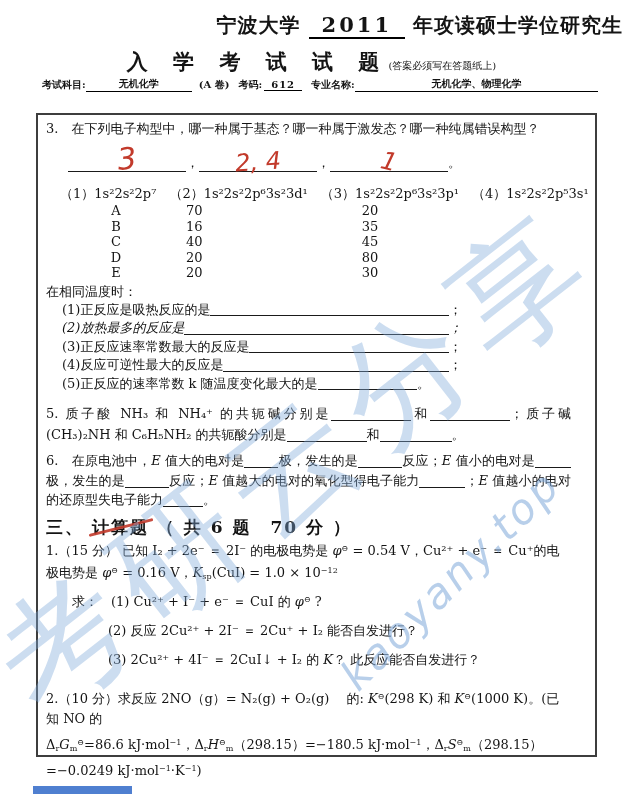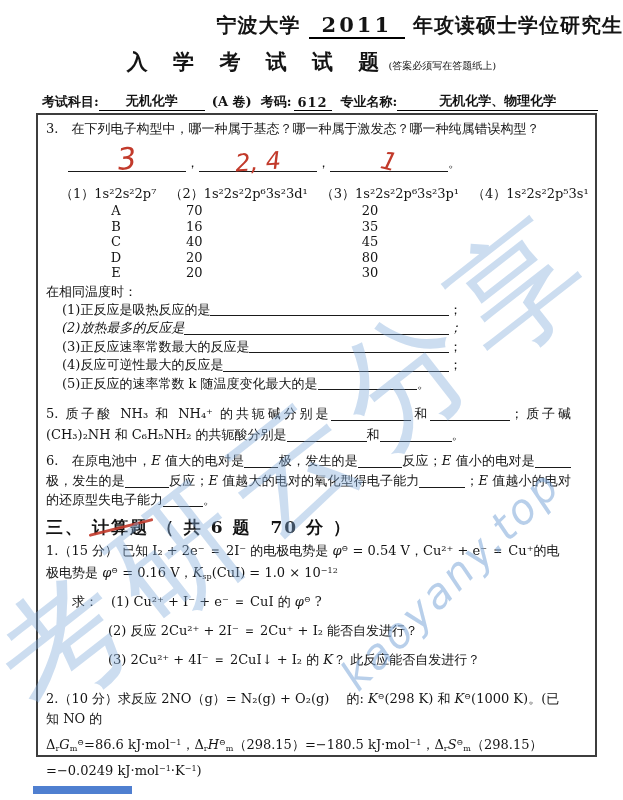--- a/index.html
+++ b/index.html
@@ -12,21 +12,21 @@
   .it{font-style:italic}
   sup{font-size:.62em;vertical-align:.5em;letter-spacing:0}
   sub{font-size:.62em;vertical-align:-.25em;letter-spacing:0}
 
   
   .title1{margin-top:12px;text-align:right;font-size:20px;font-weight:bold;letter-spacing:1px}
   .title1 .year{border-bottom:2.5px solid #000;padding:0 13px;font-size:21px;letter-spacing:3px}
   .title2{margin-top:9px;text-align:center;font-weight:bold}
   .title2 .big{font-size:21px;letter-spacing:9px}
   .title2 .note{font-size:10px;letter-spacing:0;font-weight:normal}
-  .meta{display:flex;align-items:flex-end;margin:16px 25px 0 42px;font-size:13px;font-weight:bold;white-space:nowrap}
+  .meta{display:flex;align-items:center;margin:1px 25px 0 42px;font-size:10px;font-weight:bold;white-space:nowrap}
   .u{border-bottom:1.5px solid #000;text-align:center}
   .meta .subject{width:106px}
   .meta .sheet{margin-left:7px}
   .meta .codelab{margin-left:9px}
   .meta .code{width:38px;margin-left:2px;letter-spacing:1px}
   .meta .majorlab{margin-left:9px}
   .meta .major{flex:1}
 
   
   .qbox{

